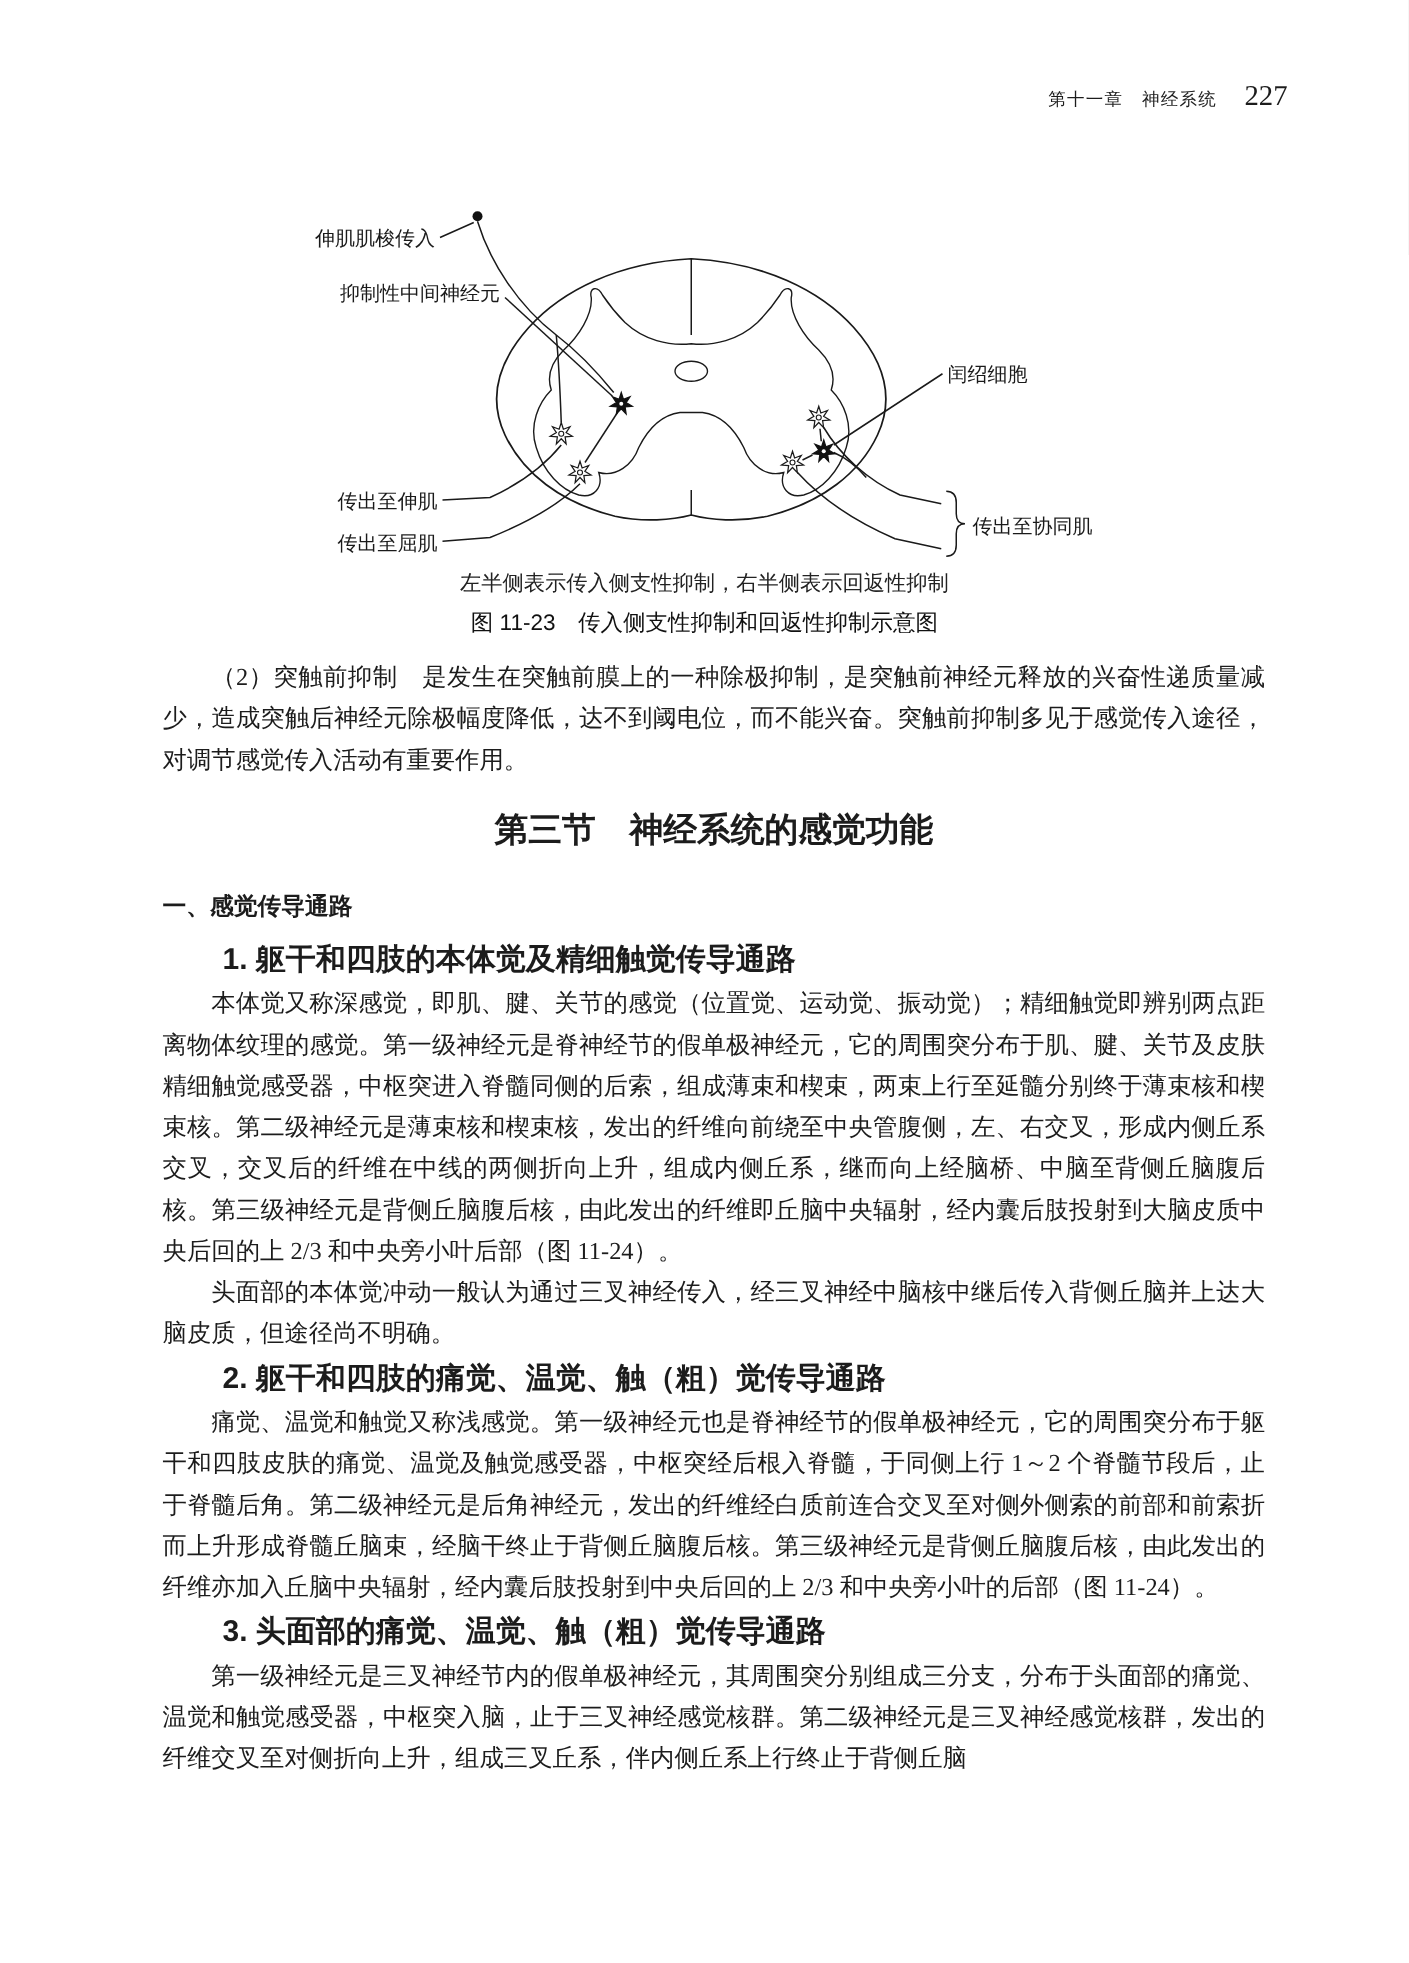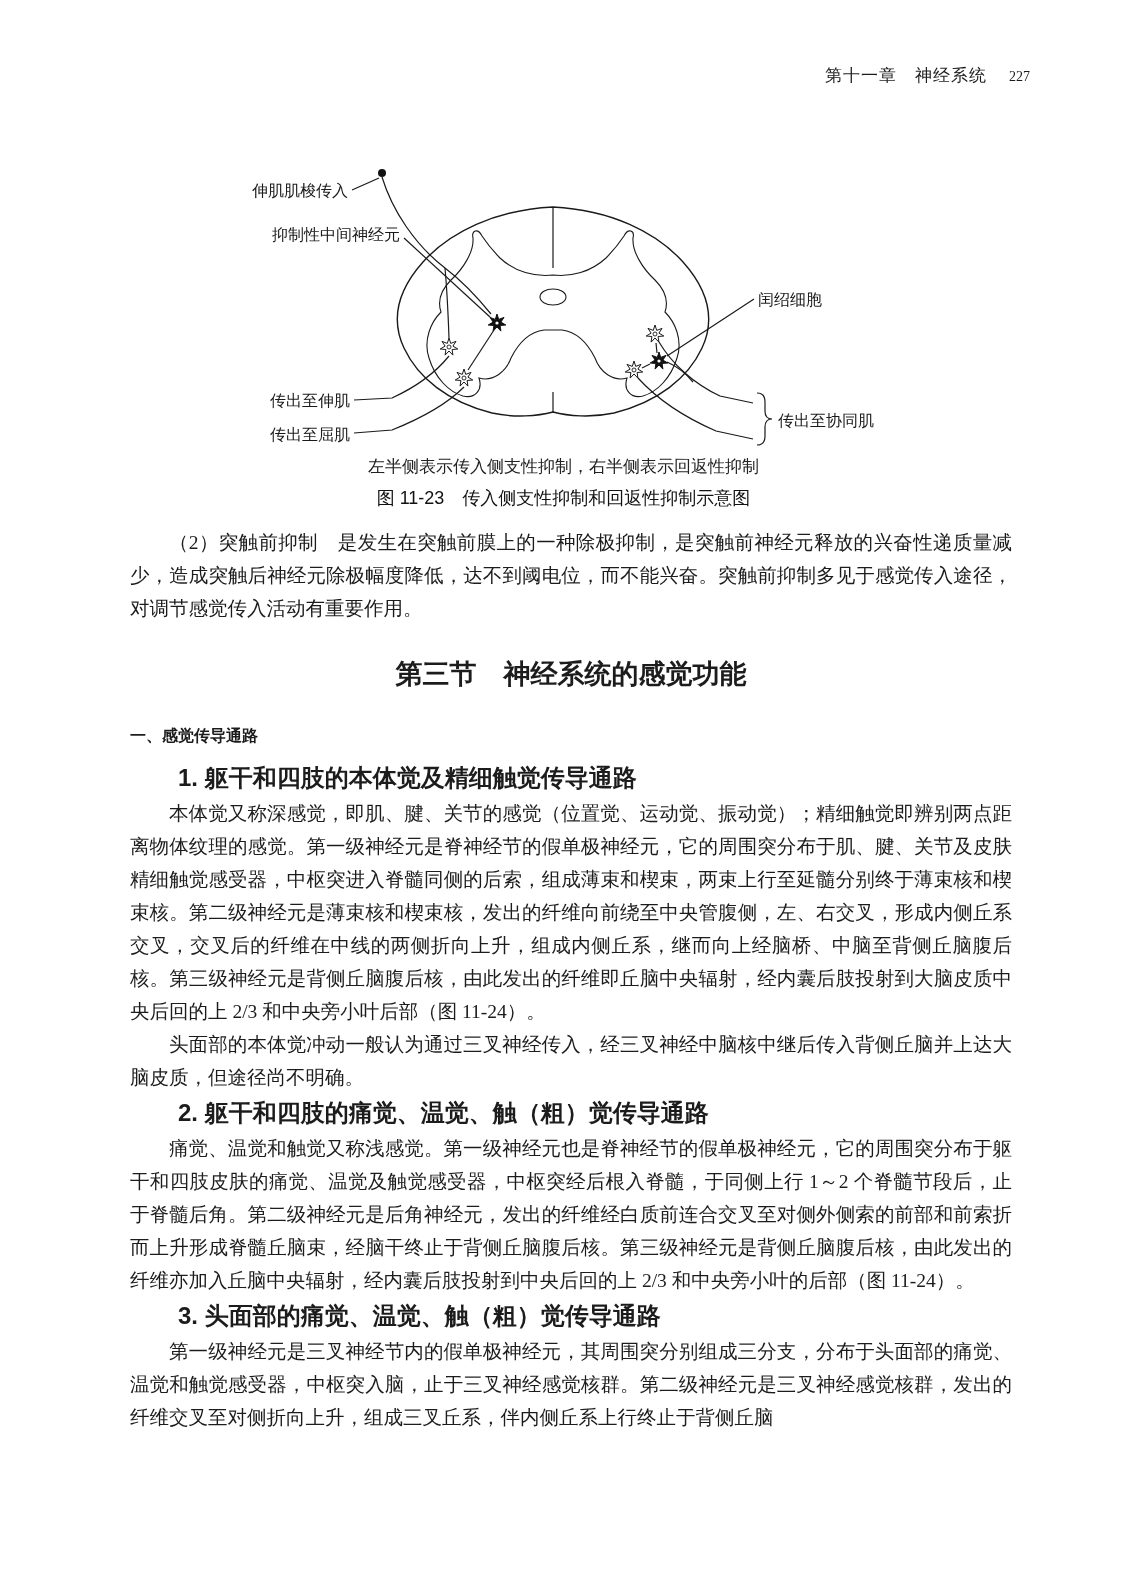--- a/index.html
+++ b/index.html
@@ -14,22 +14,22 @@
     overflow: hidden;
   }
   .header {
     position: absolute;
     top: 64px;
     right: 97px;
     display: flex;
     align-items: baseline;
     gap: 22px;
   }
-  .header .chapter { font-size: 17px; letter-spacing: 1px; }
-  .header .pagenum { font-size: 14px; font-family: "Liberation Serif", serif; }
+  .header .chapter { font-size: 14px; letter-spacing: 1px; }
+  .header .pagenum { font-size: 23px; font-family: "Liberation Serif", serif; }
 
   .figure { position: absolute; top: 150px; left: 0; width: 1127px; margin: 0; }
   .figure svg { display: block; }
   .fig-note { text-align: center; font-size: 17px; margin-top: 5px; color: #222; }
   .fig-caption {
     text-align: center; font-size: 18px; font-weight: normal; margin-top: 8px;
     font-family: "Liberation Sans", sans-serif; color: #111;
   }
 
   .content {
@@ -37,31 +37,31 @@
     top: 526px;
     left: 130px;
     width: 882px;
     font-size: 19.5px;
     line-height: 33px;
     text-align: justify;
   }
   .content p { margin: 0; text-indent: 2em; }
   .content p.flush { text-indent: 0; }
   .section-title {
-    margin: 30px 0 26px;
+    margin: 20px 0 26px;
     text-align: center;
     font-size: 27px;
     font-weight: bold;
     font-family: "Liberation Sans", sans-serif;
     line-height: 38px;
     text-indent: 0;
   }
   .subsection-title {
     margin: 0 0 8px;
-    font-size: 16px;
+    font-size: 19px;
     font-weight: bold;
     font-family: "Liberation Sans", sans-serif;
     line-height: 34px;
     text-indent: 0;
   }
   .num-heading {
     margin: 2px 0 2px;
     font-size: 24px;
     font-weight: bold;
     font-family: "Liberation Sans", sans-serif;

